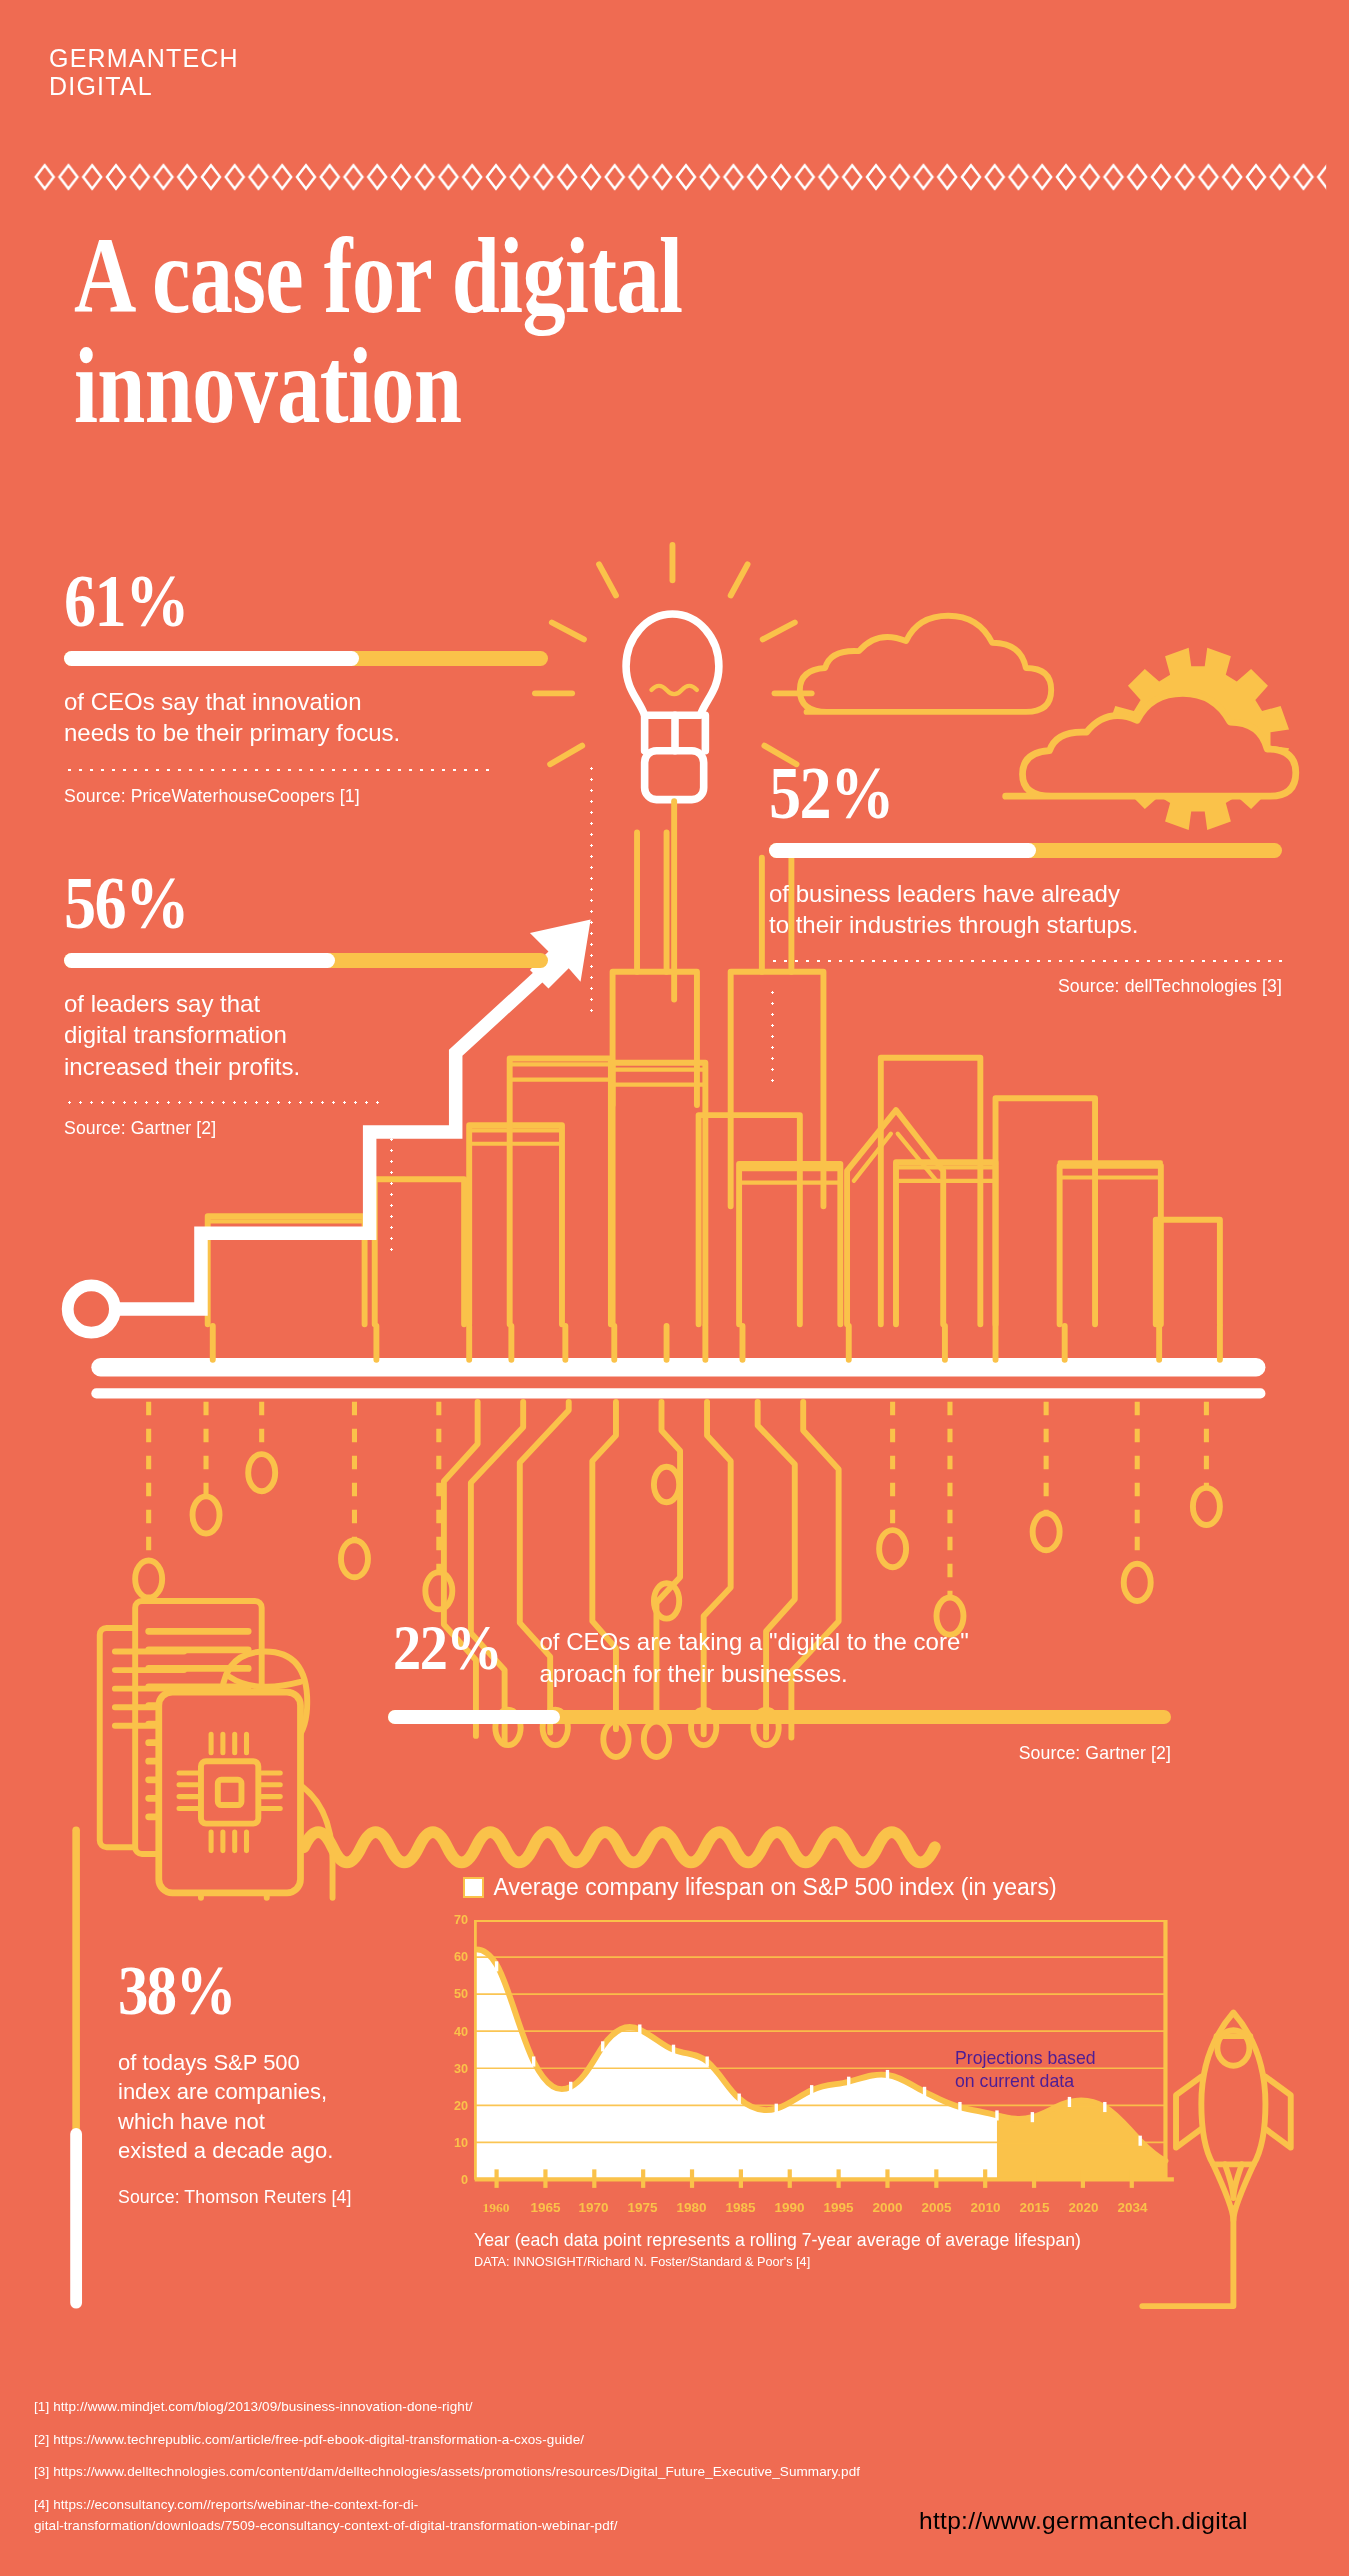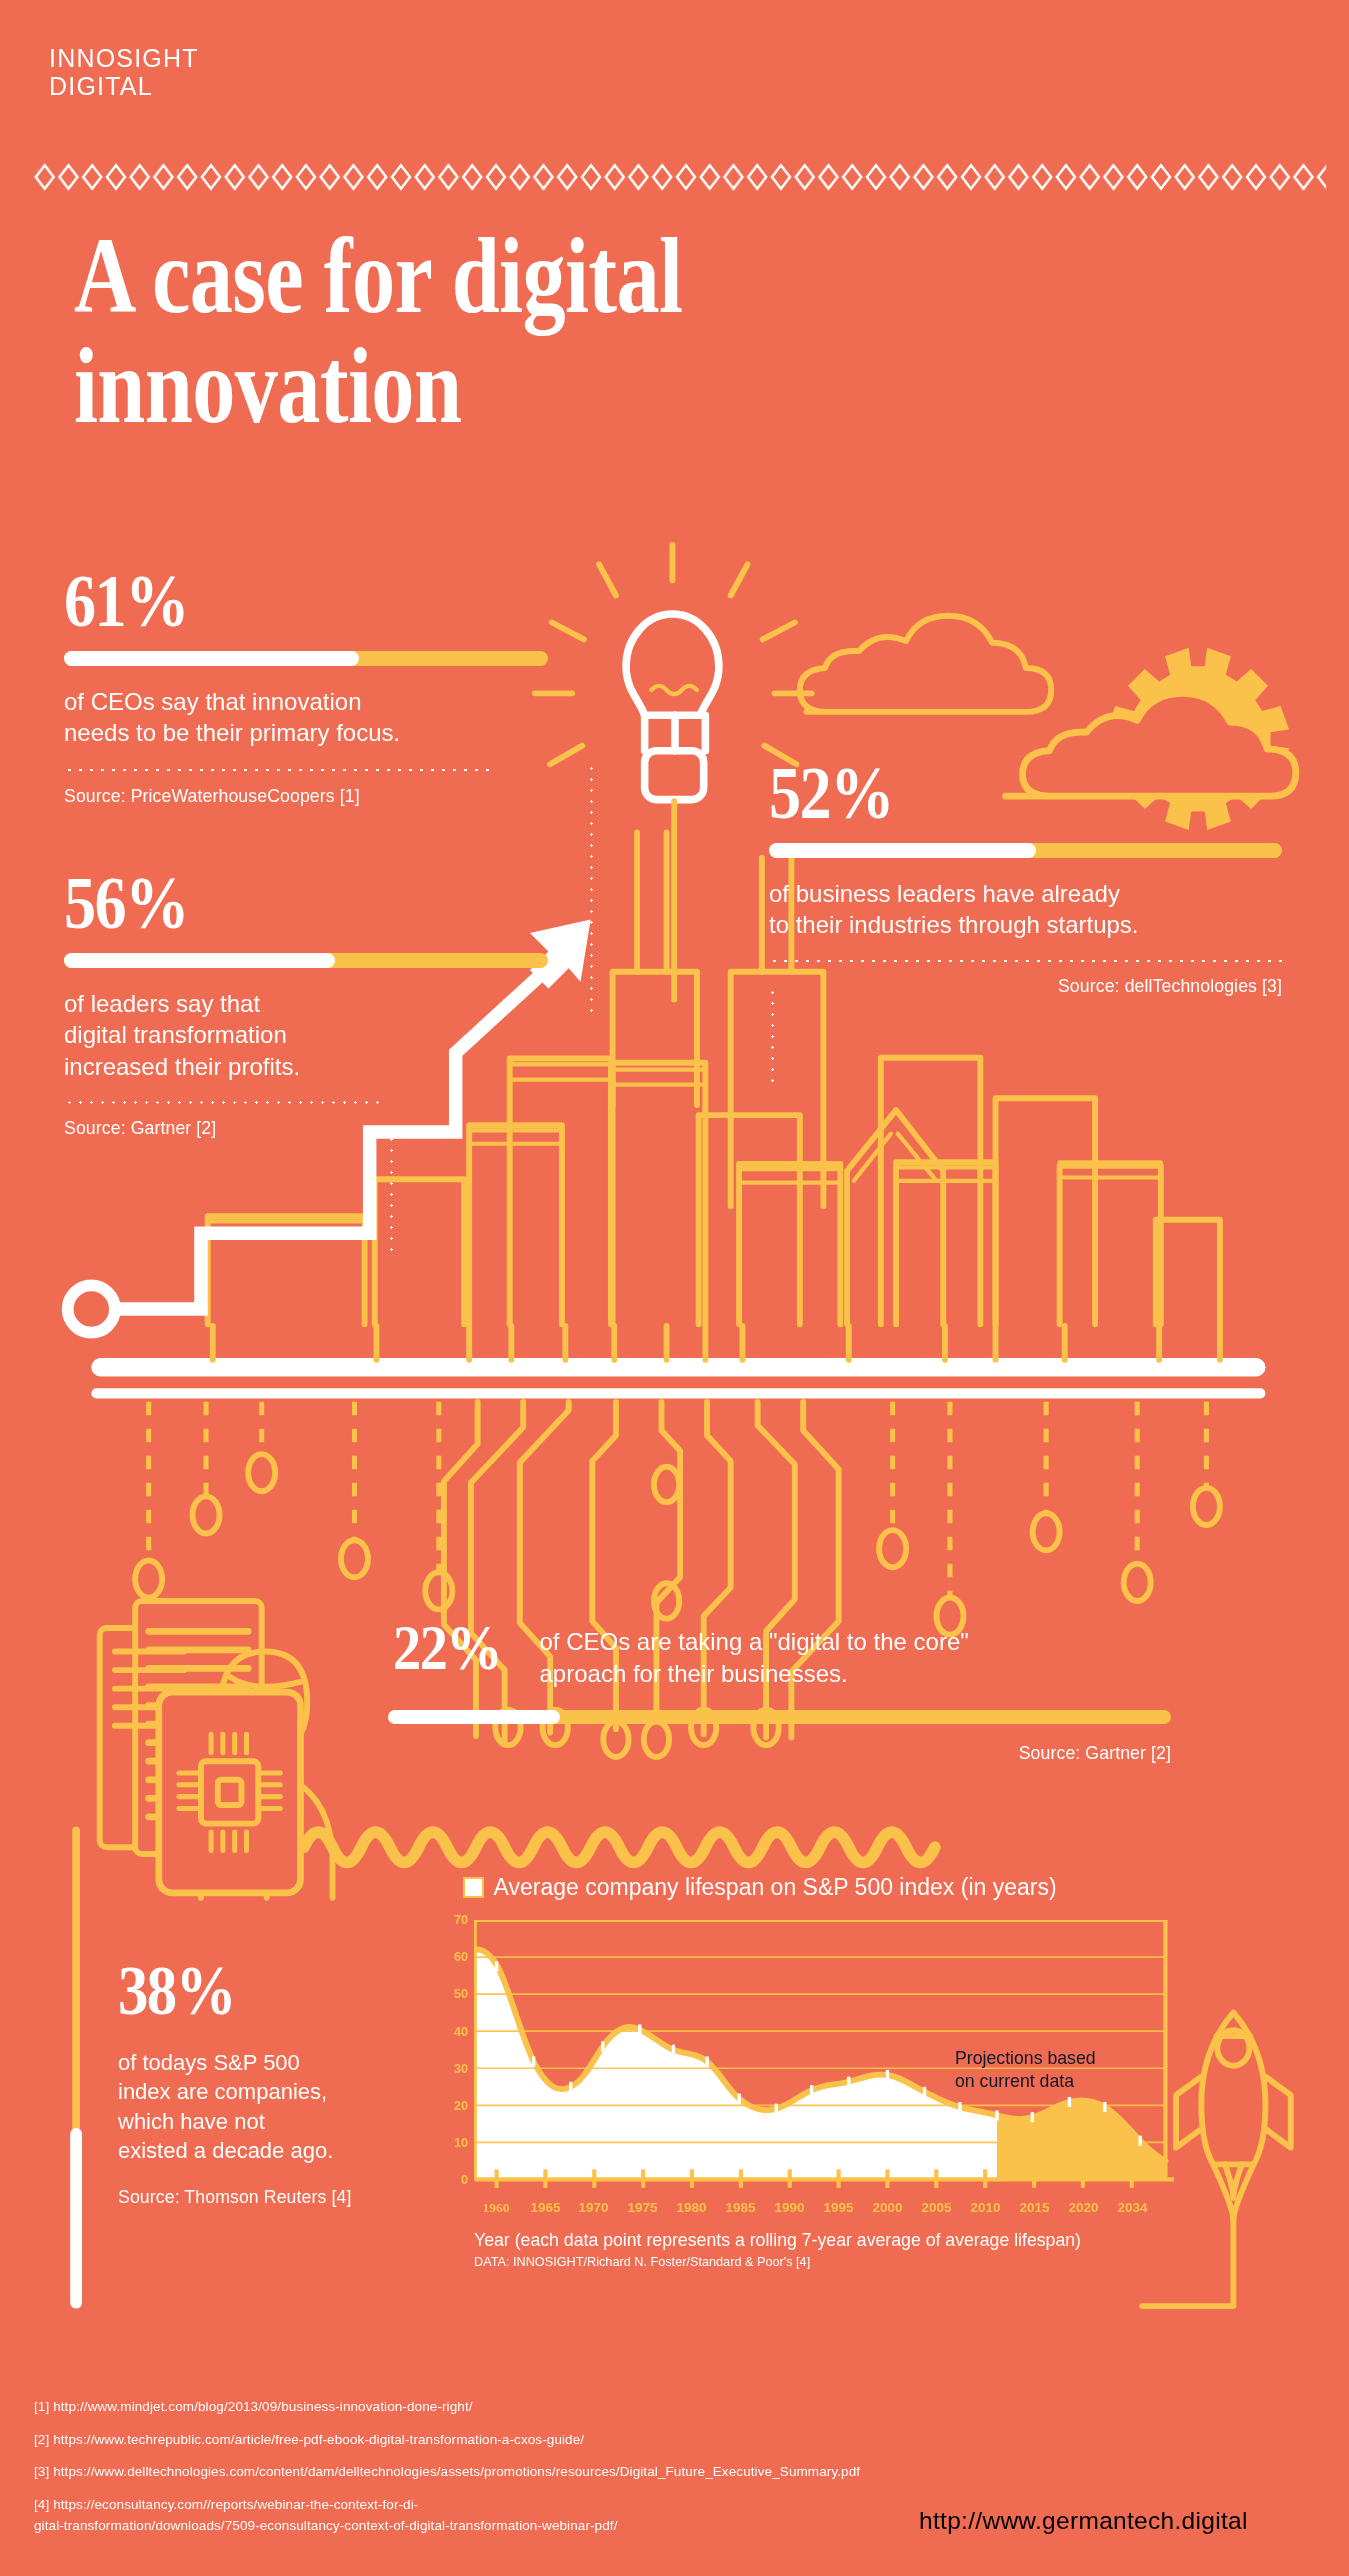--- a/index.html
+++ b/index.html
@@ -71,21 +71,21 @@
   }
 
   
   #chart-legend-label { font-size: 23px; color:#fff; }
   #chart-legend-swatch {
     width: 21px; height: 21px; background:#fff; border: 2.5px solid #fac24a;
     display:inline-block; vertical-align: -2.5px; margin-right: 10px;
   }
   .y-tick { font-size: 12.7px; color:#fac24a; font-weight:700; text-align:right; }
   .x-tick { font-size: 13.5px; color:#fac24a; font-weight:700; text-align:center; }
-  #chart-proj-note { font-size: 17.7px; line-height:1.3; color:#0f172a; }
+  #chart-proj-note { font-size: 17.7px; line-height:1.3; color:#4c1d95; }
   #chart-xaxis-label { font-size: 17.7px; color:#fff; }
   #chart-data-note  { font-size: 12.7px; color:#fff; }
 
   
   .ref-line { font-size: 13.5px; color:#fff; line-height: 1.55; letter-spacing:0.1px; }
   #footer-url { font-size: 24.5px; color:#000000; letter-spacing:0.3px; }
 </style>
 </head>
 <body>
 
@@ -296,21 +296,21 @@
     <defs>
       <pattern id="dia" x="0" y="0" width="28.5" height="36" patternUnits="userSpaceOnUse">
         <path d="M14.25 4 L25 18 L14.25 32 L3.5 18 Z" fill="none" stroke="#ffffff" stroke-width="3"></path>
       </pattern>
     </defs>
     <rect x="0" y="0" width="1552" height="36" fill="url(#dia)"></rect>
   </svg>
 </div>
 
 <div id="brand" class="abs">
-  <div>INNOSIGHT</div>
+  <div>GERMANTECH</div>
   <div>DIGITAL</div>
 </div>
 
 <div id="page-title" class="abs">
   <div>A case for digital</div>
   <div>innovation</div>
 </div>
 
 <div class="abs" style="left:64px; top:567px; width:489px;">
   <div class="stat-num">61%</div>

